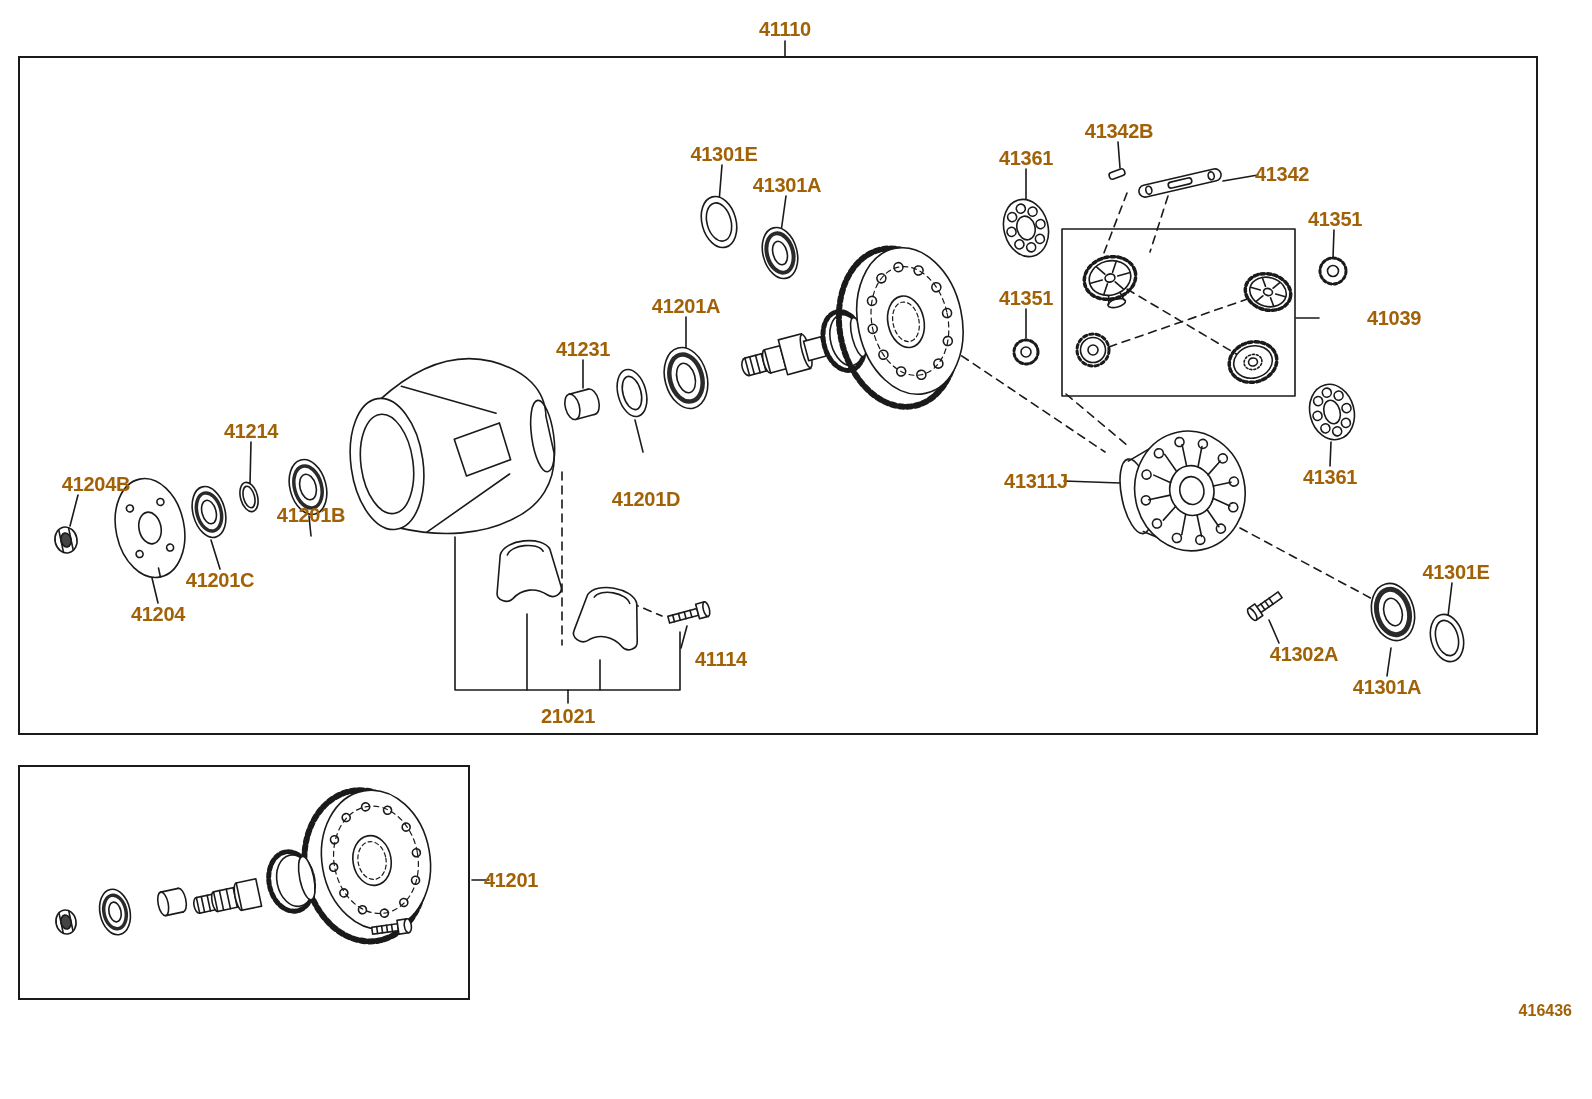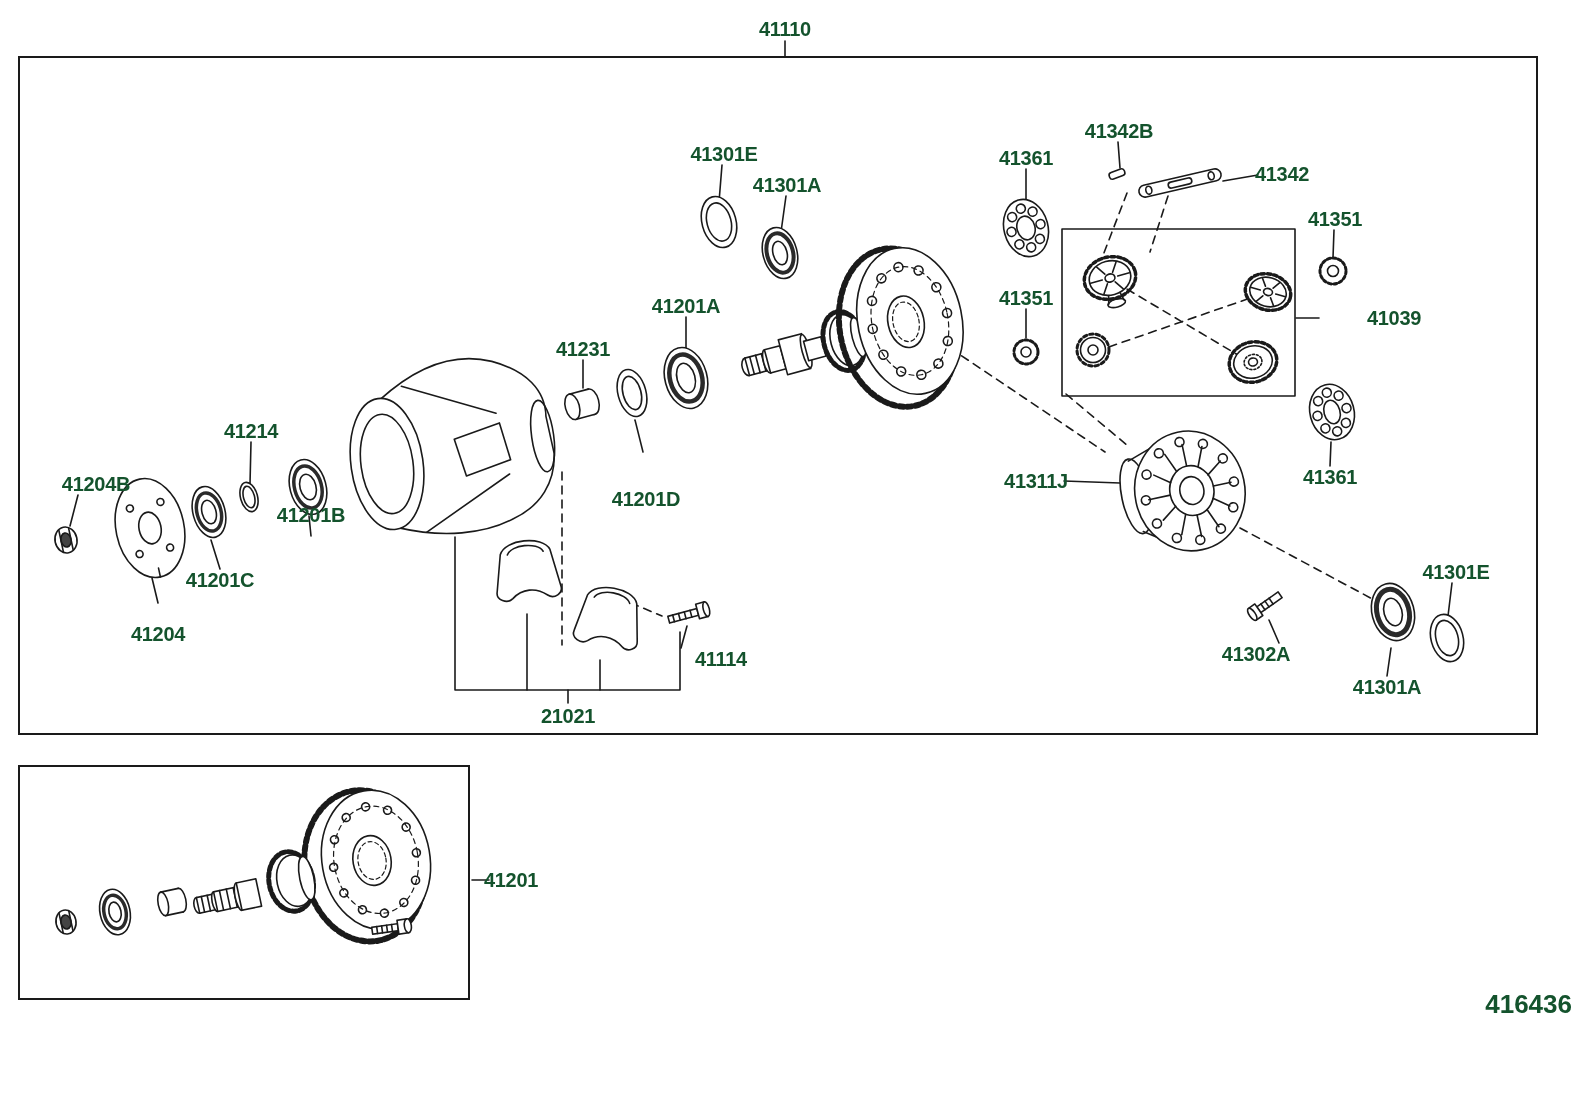--- a/index.html
+++ b/index.html
@@ -1,25 +1,25 @@
 <!DOCTYPE html>
 <html><head>
 <meta charset="utf-8">
 <style>
   html,body{margin:0;padding:0;background:#fff;}
   #stage{position:relative;width:1592px;height:1034px;background:#fff;
-         font-family:"Liberation Sans",sans-serif;overflow:hidden;color:#14532d;}
+         font-family:"Liberation Sans",sans-serif;overflow:hidden;color:#a16207;}
   .box{position:absolute;border:2px solid #1a1a1a;box-sizing:border-box;}
   #main-box{left:18px;top:56px;width:1520px;height:679px;}
   #sub-box{left:18px;top:765px;width:452px;height:235px;}
   #art{position:absolute;left:0;top:0;}
   .part-label{position:absolute;transform:translate(-50%,-50%);
               font-weight:bold;font-size:20px;letter-spacing:-0.3px;
               white-space:nowrap;}
-  #figno{position:absolute;right:20px;bottom:14px;font-weight:bold;font-size:26px;}
+  #figno{position:absolute;right:20px;bottom:14px;font-weight:bold;font-size:16px;}
 </style>
 </head>
 <body>
 
 <div id="stage">
 
   <div id="main-box" class="box" style="border-color: rgb(26, 26, 26);"></div>
   <div id="sub-box" class="box" style="border-color: rgb(26, 26, 26);"></div>
 
   <svg id="art" width="1592" height="1099" viewBox="0 0 1592 1099">
@@ -386,22 +386,22 @@
       <div class="part-label" style="left: 1346px; top: 318px; margin-left: 48px;">41039</div>
       <div class="part-label" style="left: 583px; top: 349px;">41231</div>
       <div class="part-label" style="left: 251px; top: 431px;">41214</div>
       <div class="part-label" style="left: 646px; top: 463px; margin-top: 36px;">41201D</div>
       <div class="part-label" style="left: 1036px; top: 481px;">41311J</div>
       <div class="part-label" style="left: 1330px; top: 477px;">41361</div>
       <div class="part-label" style="left: 78px; top: 484px; margin-left: 18px;">41204B</div>
       <div class="part-label" style="left: 311px; top: 515px;">41201B</div>
       <div class="part-label" style="left: 1456px; top: 572px;">41301E</div>
       <div class="part-label" style="left: 220px; top: 580px;">41201C</div>
-      <div class="part-label" style="left: 158px; top: 614px; margin-top: 20px;">41204</div>
-      <div class="part-label" style="left: 1256px; top: 654px;">41302A</div>
+      <div class="part-label" style="left: 158px; top: 614px;">41204</div>
+      <div class="part-label" style="left: 1304px; top: 654px;">41302A</div>
       <div class="part-label" style="left: 681px; top: 659px; margin-left: 40px;">41114</div>
       <div class="part-label" style="left: 1387px; top: 687px;">41301A</div>
       <div class="part-label" style="left: 568px; top: 716px;">21021</div>
       <div class="part-label" style="left: 511px; top: 880px;">41201</div>
     </div>
 
   <div id="figno">416436</div>
 
 </div>
 

